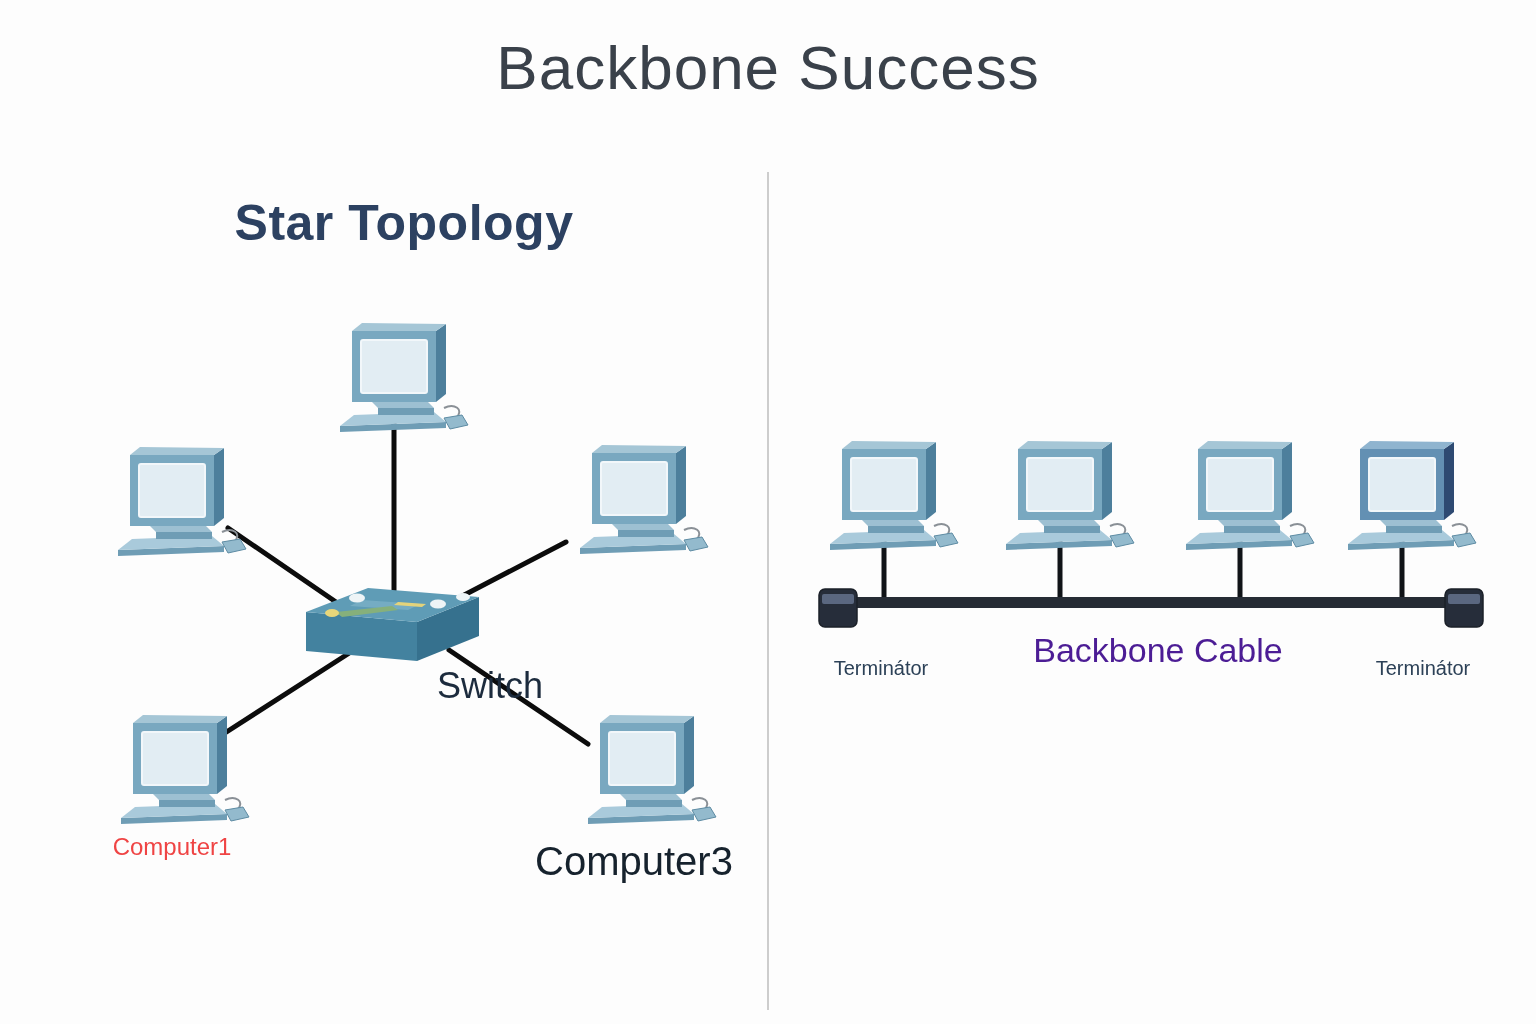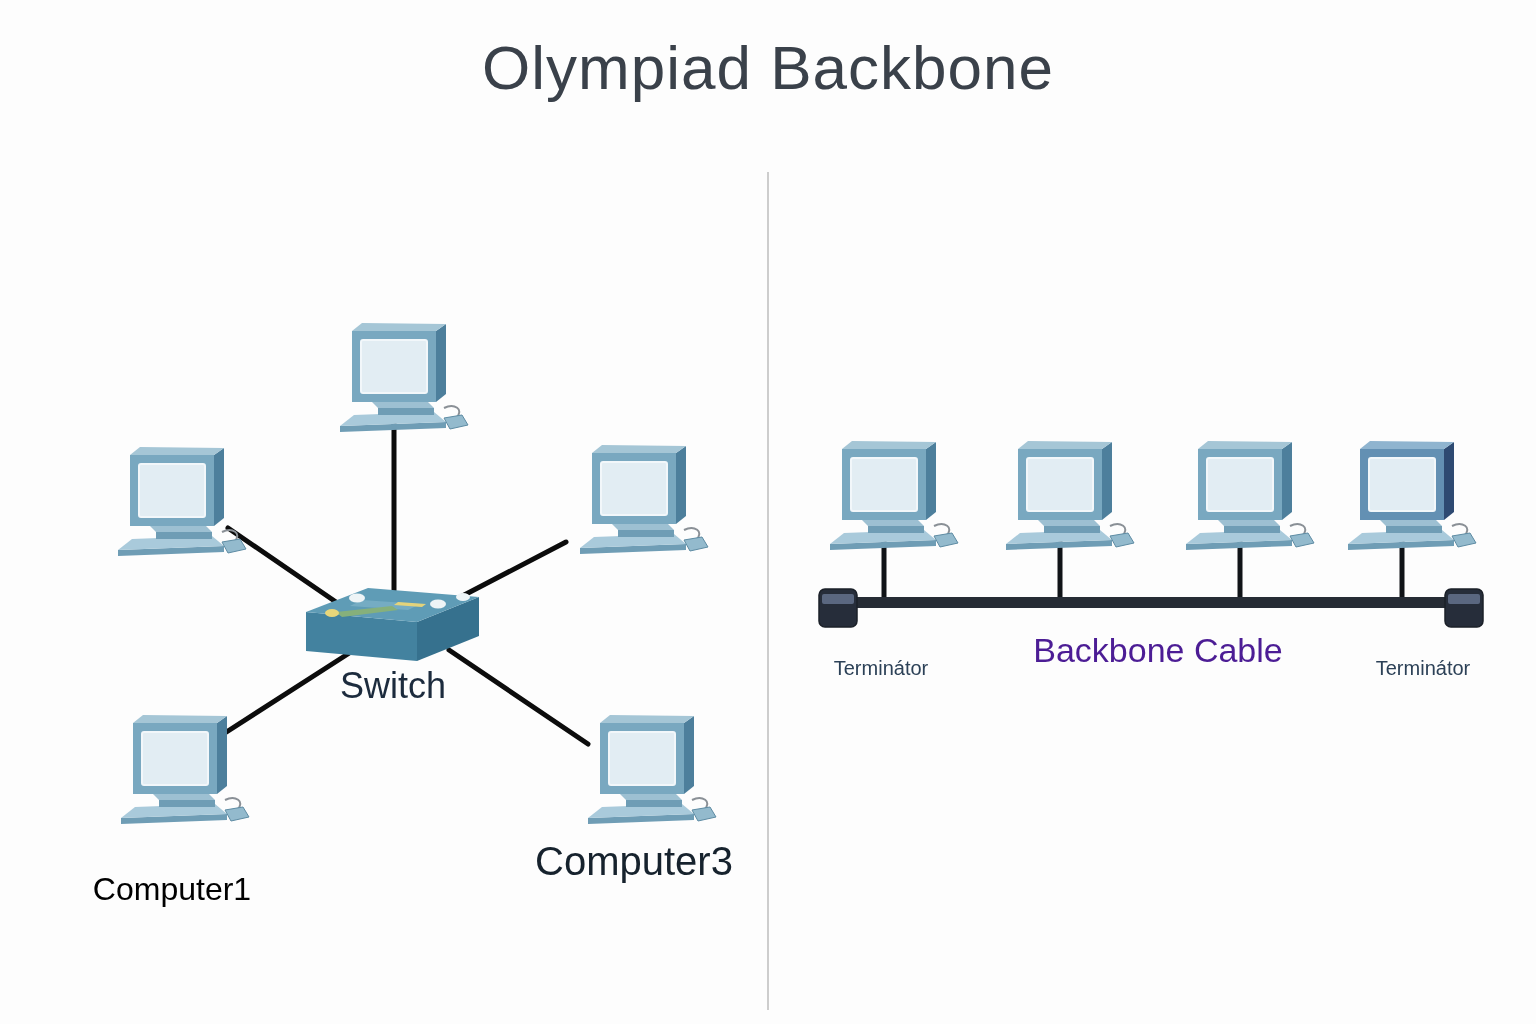--- a/index.html
+++ b/index.html
@@ -20,22 +20,22 @@
   .panel-heading{
     font-size:50px;font-weight:700;color:#2c4161;
     letter-spacing:0.5px;
   }
   #star-heading{left:104px;top:196px;width:600px;}
   #bus-heading{left:854px;top:196px;width:600px;}
   #divider{
     left:767px;top:172px;width:2px;height:838px;
     background:#cdcdcd;
   }
-  #switch-label{left:243px;top:666px;width:300px;font-size:36px;color:#1c2b3d;}
-  #computer1-label{left:22px;top:834px;width:300px;font-size:32px;color:#000000;margin-top:38px;}
+  #switch-label{left:243px;top:666px;width:300px;font-size:36px;color:#1c2b3d;text-align:right;}
+  #computer1-label{left:22px;top:834px;width:300px;font-size:24px;color:#ef4444;}
   #computer3-label{left:484px;top:839px;width:300px;font-size:40px;color:#16222d;}
   #backbone-label{left:1008px;top:632px;width:300px;font-size:34px;color:#4c1d95;}
   .terminator-label{font-size:20px;color:#2c4157;}
   #terminator-left-label{left:731px;top:657px;width:300px;}
   #terminator-right-label{left:1273px;top:657px;width:300px;}
   svg{display:block;}
 </style>
 </head>
 <body>
 
@@ -106,22 +106,23 @@
     <use href="#pc" x="562" y="440" width="150" height="118"></use>
     <use href="#pc" x="103" y="710" width="150" height="118"></use>
     <use href="#pc" x="570" y="710" width="150" height="118"></use>
 
     <use href="#pc" x="812" y="436" width="150" height="118"></use>
     <use href="#pc" x="988" y="436" width="150" height="118"></use>
     <use href="#pc" x="1168" y="436" width="150" height="118"></use>
     <use href="#pc" x="1330" y="436" width="150" height="118" style="--mon-side:#2e4a72; --mon-frame:#6390b3; --mon-top:#8fb4cf"></use>
   </svg>
 
-  <div id="page-title" class="abs label">Olympiad Backbone</div>
+  <div id="page-title" class="abs label">Backbone Success</div>
 
+  <div id="star-heading" class="abs label panel-heading">Star Topology</div>
 
   <div id="divider" class="abs"></div>
 
   <div id="switch-label" class="abs label">Switch</div>
   <div id="computer1-label" class="abs label">Computer1</div>
   <div id="computer3-label" class="abs label">Computer3</div>
 
   <div id="backbone-label" class="abs label">Backbone Cable</div>
   <div id="terminator-left-label" class="abs label terminator-label">Terminátor</div>
   <div id="terminator-right-label" class="abs label terminator-label">Terminátor</div>

